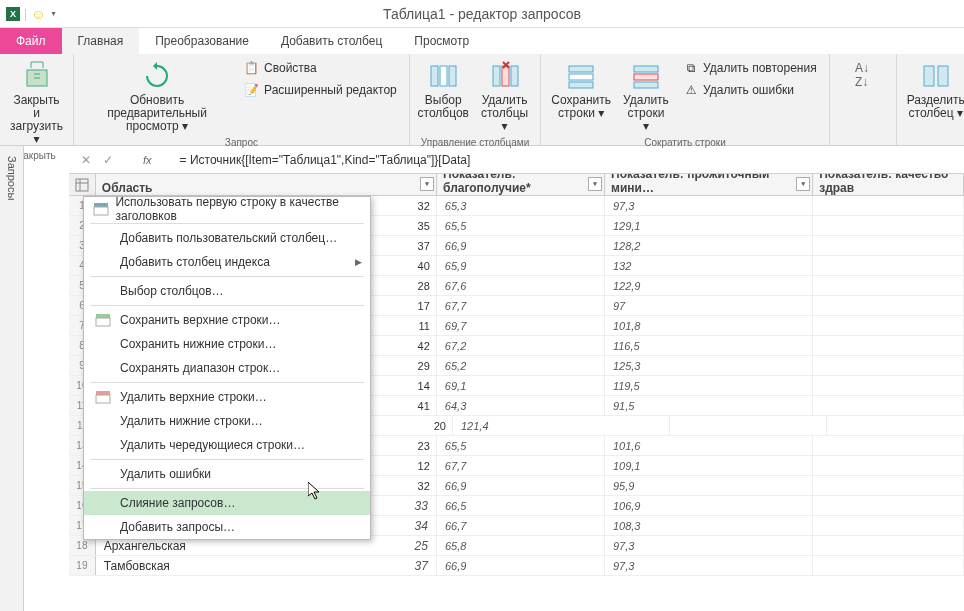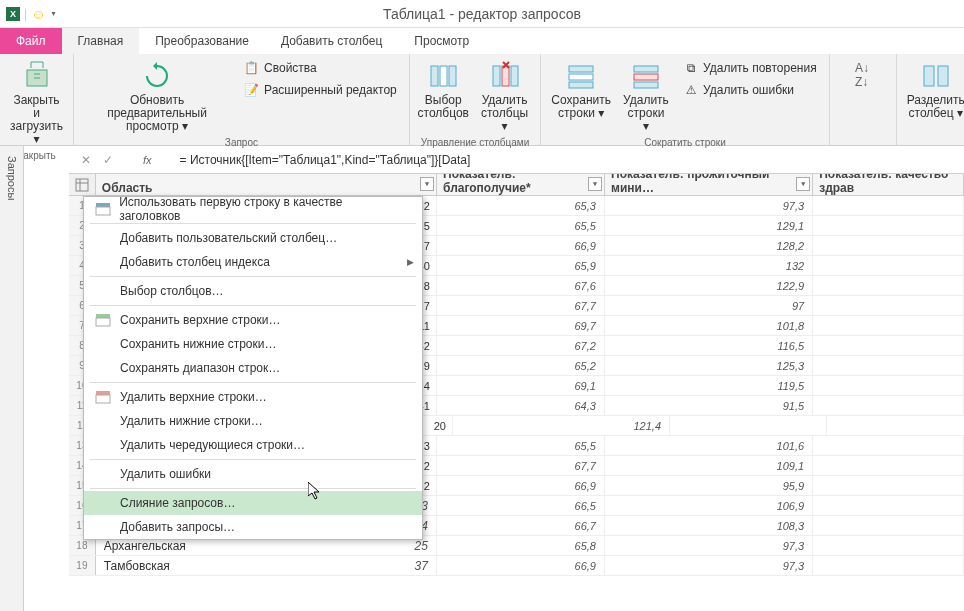--- a/index.html
+++ b/index.html
@@ -32,23 +32,23 @@
 .sidebar-text{writing-mode:vertical-rl;font-size:11px;color:#555}
 .grid{position:absolute;left:24px;top:174px;right:0;bottom:0;overflow:hidden;margin-left:45px}
 .grid-header{display:flex;height:22px;background:#f5f5f5;border-bottom:1px solid #ccc}
 .gh-cell{border-right:1px solid #ccc;display:flex;align-items:flex-end;padding:0 6px;font-size:11px;font-weight:700;color:#444;position:relative}
 .gh-cell .filt{position:absolute;right:2px;top:3px;width:14px;height:14px;border:1px solid #aaa;background:#fff;display:flex;align-items:center;justify-content:center;font-size:7px;color:#666}
 .gh-corner{width:28px;background:#f0f0f0;border-right:1px solid #ccc;display:flex;align-items:center;justify-content:center}
 .grid-body{overflow:hidden}
 .grow{display:flex;height:20px;border-bottom:1px solid #eee}
 .grow .rn{width:28px;background:#f5f5f5;border-right:1px solid #ccc;text-align:center;line-height:20px;font-size:10px;color:#888}
 .gcell{border-right:1px solid #eee;padding:0 8px;line-height:20px;font-size:11px;color:#333;overflow:hidden;white-space:nowrap}
-.gcell.num{text-align:right;font-style:italic;color:#555}
+.gcell.num{font-style:italic;color:#555}
 .c0{width:356px}.c2{width:175px}.c3{width:217px}.c4{width:157px}
-.ctxmenu{position:absolute;left:83px;top:196px;width:340px;background:#fff;border:1px solid #bbb;box-shadow:2px 2px 6px rgba(0,0,0,0.25);z-index:100}
+.ctxmenu{position:absolute;left:83px;top:196px;width:288px;background:#fff;border:1px solid #bbb;box-shadow:2px 2px 6px rgba(0,0,0,0.25);z-index:100}
 .ctx-item{display:flex;align-items:center;height:24px;padding:0 26px 0 8px;cursor:pointer;font-size:12px;color:#333;position:relative}
 .ctx-item:hover,.ctx-item.hover{background:#c9e8ce}
 .ctx-item .ctx-ico{width:22px;display:flex;justify-content:center;margin-right:6px}
 .ctx-sep{height:1px;background:#ddd;margin:2px 6px}
 .ctx-item .arr{position:absolute;right:8px;font-size:9px;color:#666}
 svg{display:block}
 </style>
 </head>
 <body>
 

